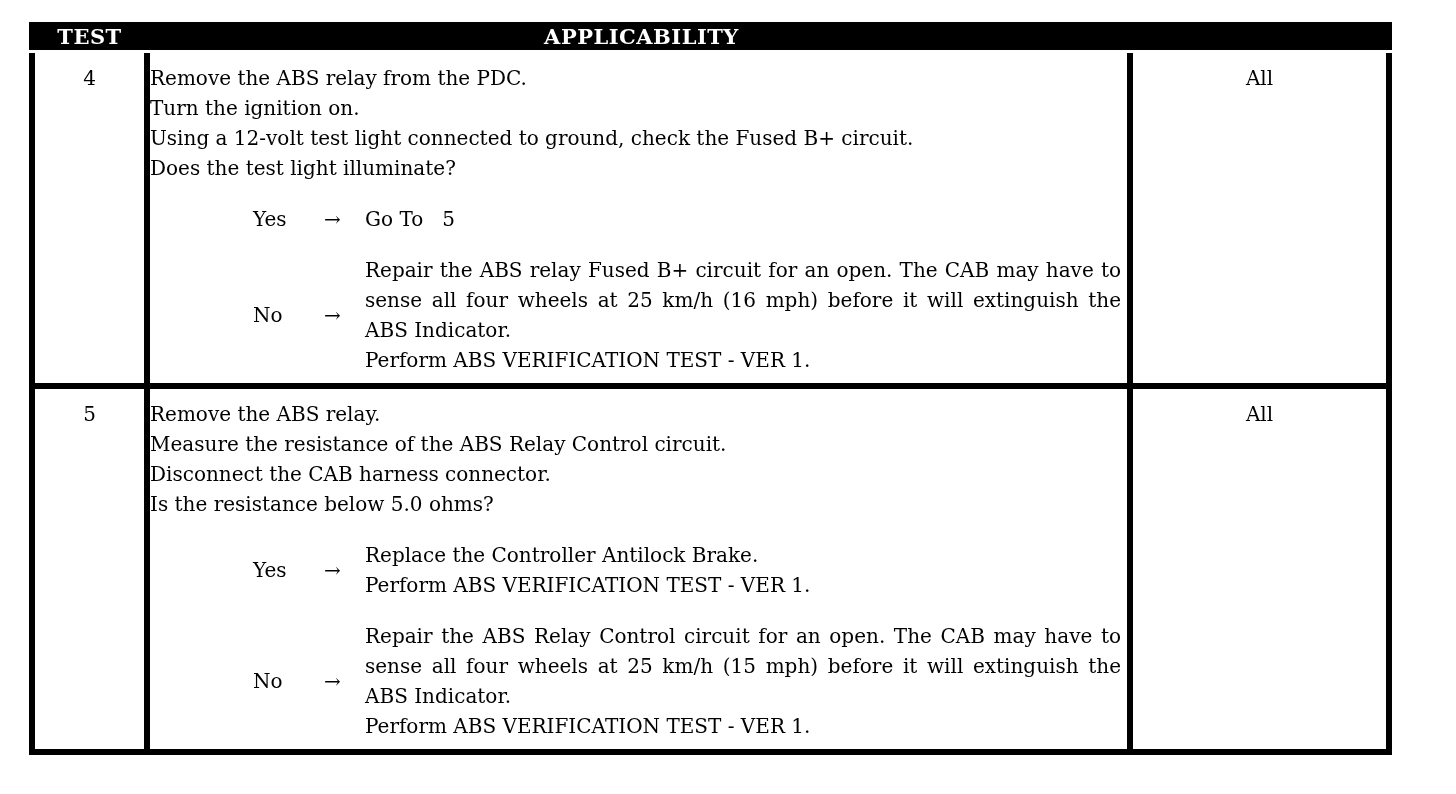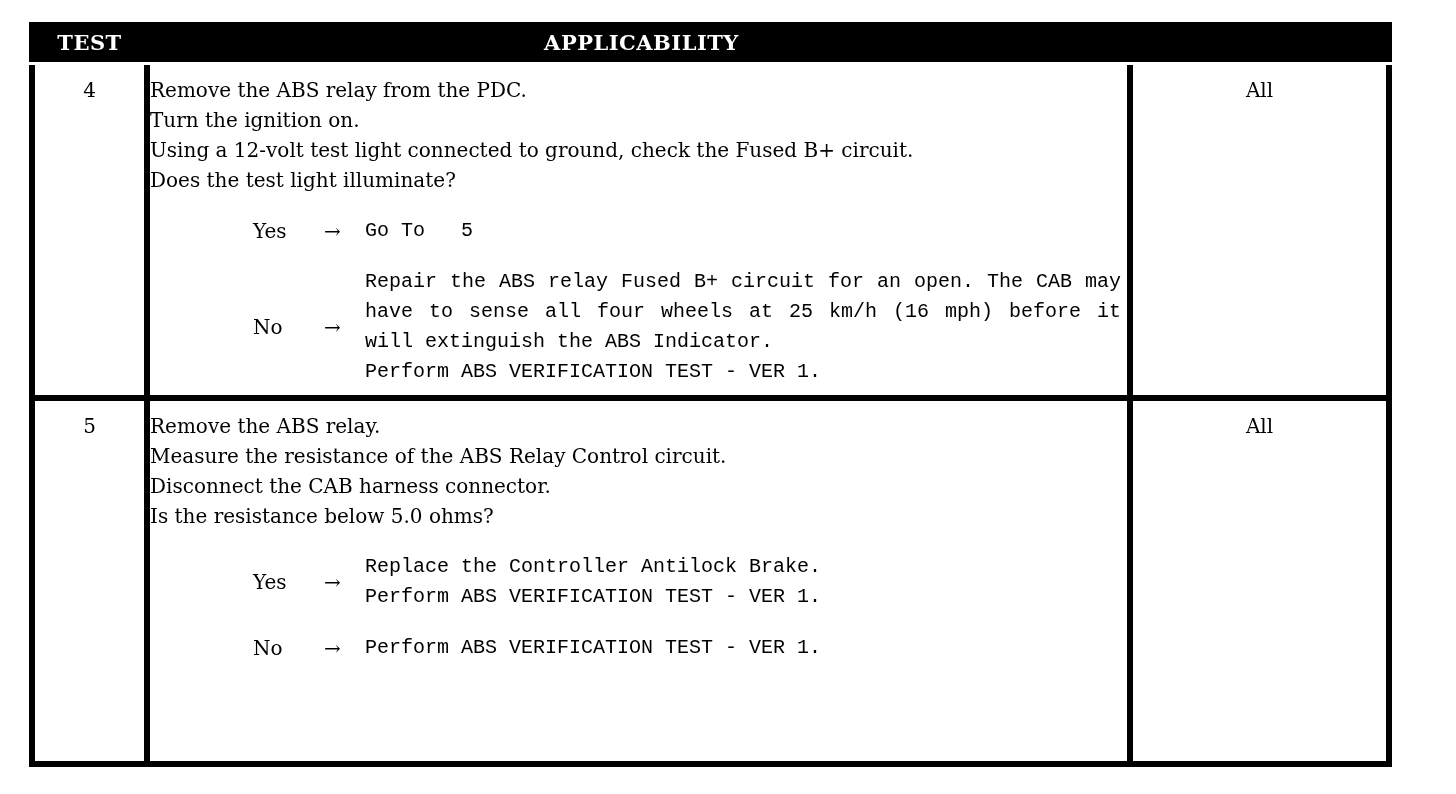--- a/index.html
+++ b/index.html
@@ -12,21 +12,21 @@
     overflow: hidden;
   }
   .dtable {
     position: absolute;
     left: 29px; top: 22px;
     width: 1363px;
   }
   .thead {
     display: grid;
     grid-template-columns: 121px 983px 1fr;
-    height: 40px;
+    height: 28px;
     background: #000000;
     color: #ffffff;
     align-items: center;
     text-align: center;
     font-weight: bold;
     font-size: 21px;
     letter-spacing: 0.5px;
   }
   .tbody {
     margin-top: 3px;
@@ -56,21 +56,21 @@
   }
   .branch {
     display: flex;
     align-items: center;
     margin-left: 103px;
     margin-top: 21px;
   }
   .branch-label { width: 47px; flex: 0 0 47px; }
   .branch-arrow { width: 65px; flex: 0 0 65px; text-align: center; }
   .branch-text  { flex: 1 1 auto; }
-  .branch-text .tline { text-align: justify; font-family: Liberation Mono, monospace; }
+  .branch-text .tline { text-align: justify; }
   .question .tline { text-align: left; }
 </style>
 </head>
 <body>
 
 <div class="dtable">
 
   <div class="thead">
     <div class="th">TEST</div>
     <div class="th">APPLICABILITY</div>
@@ -120,20 +120,21 @@
           <span class="branch-arrow">→</span>
           <div class="branch-text">
               <div class="tline">Replace the Controller Antilock Brake.</div>
               <div class="tline">Perform ABS VERIFICATION TEST - VER 1.</div>
             </div>
         </div>
         <div class="branch">
           <span class="branch-label">No</span>
           <span class="branch-arrow">→</span>
           <div class="branch-text">
+              <div class="tline">Repair the ABS Relay Control circuit for an open. The CAB may have to sense all four wheels at 25 km/h (15 mph) before it will extinguish the ABS Indicator.</div>
               <div class="tline">Perform ABS VERIFICATION TEST - VER 1.</div>
             </div>
         </div>
       </div>
       <div class="appl-cell">All</div>
     </div>
 
   </div>
 </div>
 

